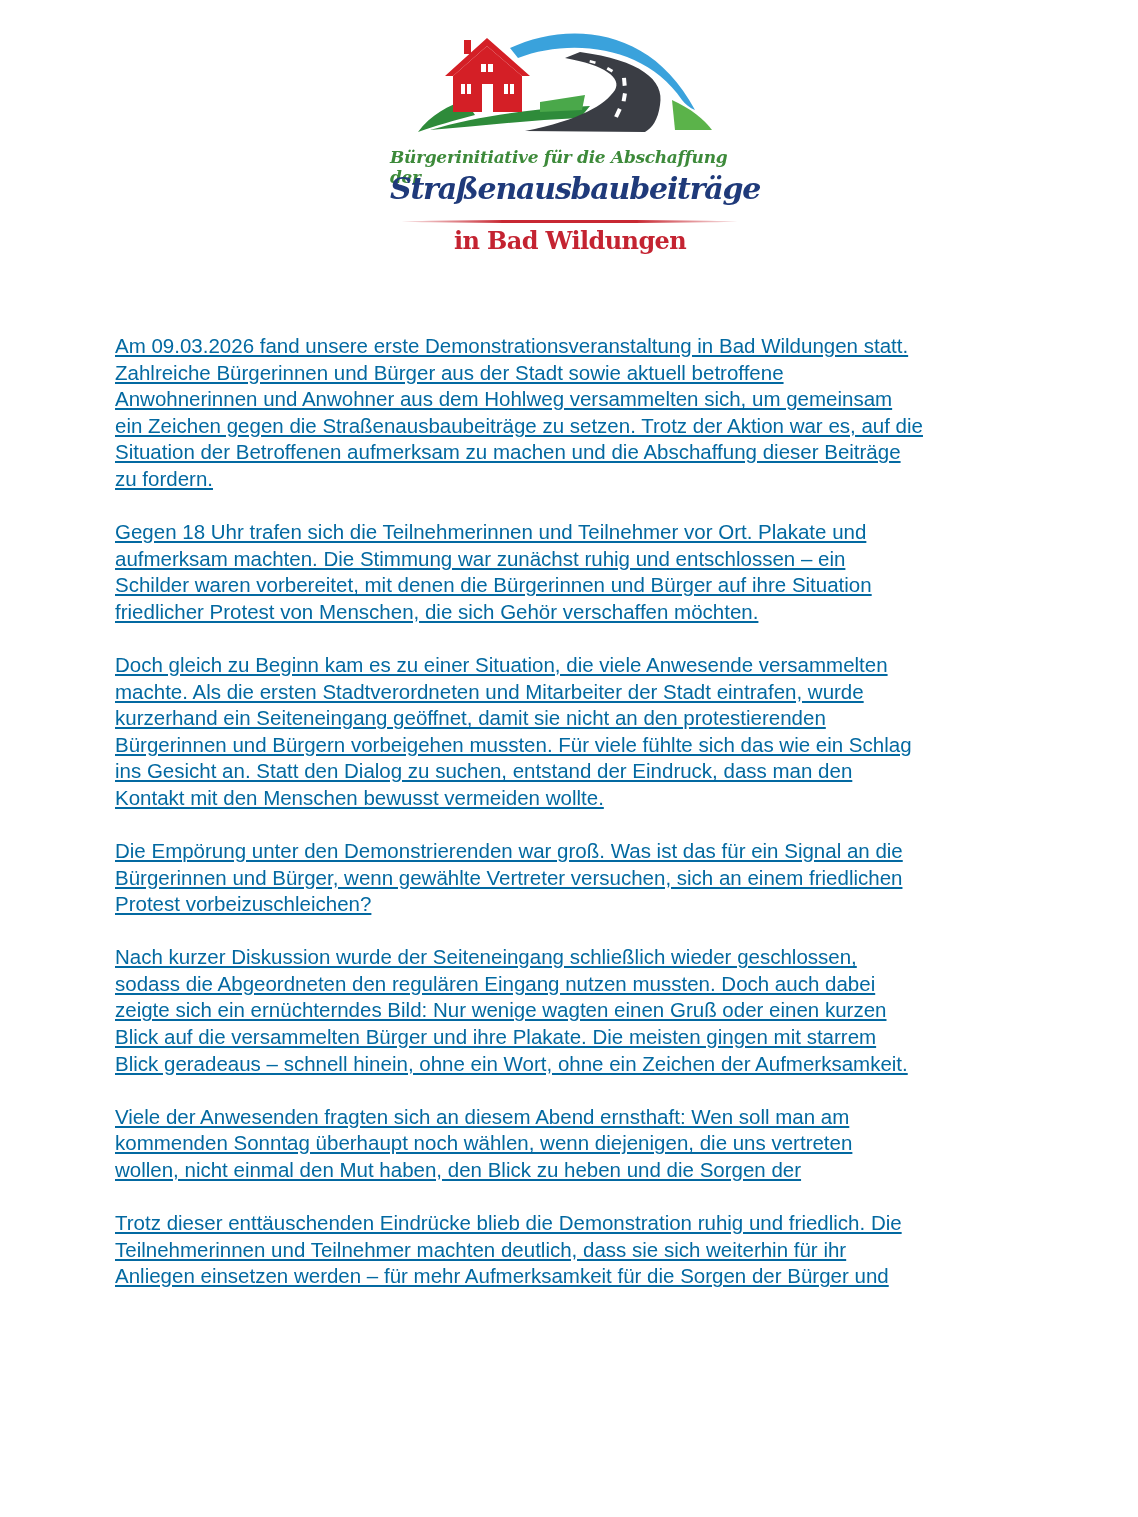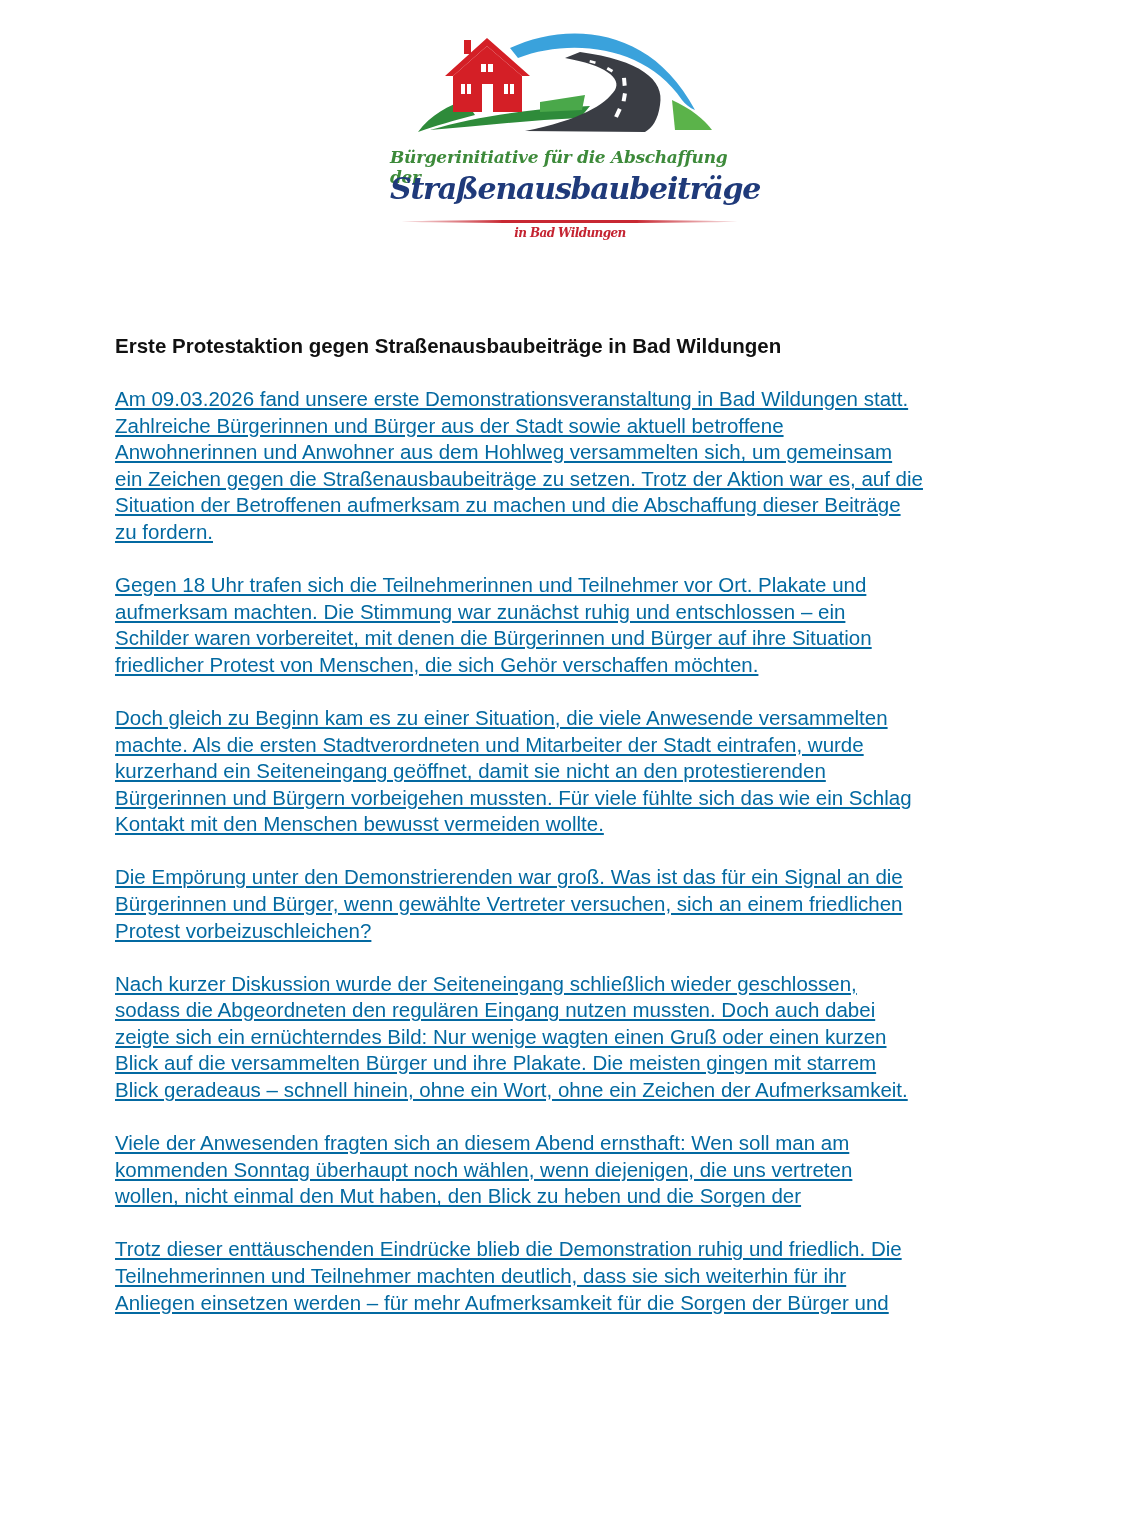--- a/index.html
+++ b/index.html
@@ -2,21 +2,21 @@
 <html><head>
 <meta charset="utf-8">
 <style>
   html, body { margin: 0; padding: 0; background: #ffffff; }
   body { width: 1138px; height: 1517px; position: relative; overflow: hidden; font-family: "Liberation Sans", sans-serif; color: #111; }
   .logo { position: absolute; left: 390px; top: 20px; width: 360px; height: 240px; }
   .logo svg { position: absolute; left: 0; top: 0; }
   .logo-line1 { position: absolute; left: 0; width: 360px; top: 127px; text-align: left; font-family: "DejaVu Serif", serif; font-style: italic; color: #3d8a3a; font-size: 17px; font-weight: bold; letter-spacing: -0.3px; }
   .logo-line2 { position: absolute; left: 0; width: 360px; top: 151px; text-align: center; font-family: "DejaVu Serif", serif; font-style: italic; color: #1f3a7a; font-size: 30px; font-weight: bold; letter-spacing: -1.2px; }
   .logo-underline { position: absolute; left: 12px; top: 200px; width: 335px; height: 3px; background: linear-gradient(90deg, rgba(200,40,50,0.1), #c82832 30%, #c82832 70%, rgba(200,40,50,0.1)); border-radius: 50%; }
-  .logo-line3 { position: absolute; left: 0; width: 360px; top: 206px; text-align: center; font-family: "DejaVu Serif", serif; font-style: italic; color: #c42331; font-size: 12px; font-weight: bold; letter-spacing: -0.6px; }
+  .logo-line3 { position: absolute; left: 0; width: 360px; top: 206px; text-align: center; font-family: "DejaVu Serif", serif; color: #c42331; font-size: 24px; font-weight: bold; letter-spacing: -0.6px; }
   .content { position: absolute; left: 115px; top: 333px; width: 920px; }
   h1 { margin: 0 0 27px 0; font-size: 20.5px; font-weight: bold; line-height: 26px; color: #111; }
   p { margin: 0 0 26.5px 0; font-size: 20.5px; line-height: 26.6px; color: #0369a1; text-decoration: underline; }
   .ln { display: block; white-space: nowrap; }
 </style>
 </head>
 <body>
 
 <div class="logo">
   <svg width="360" height="125" viewBox="0 0 360 125">
@@ -53,41 +53,41 @@
       <rect x="92" y="64" width="11" height="28" fill="#fff"></rect>
     </g>
   </svg>
   <div class="logo-line1">Bürgerinitiative für die Abschaffung der</div>
   <div class="logo-line2">Straßenausbaubeiträge</div>
   <div class="logo-underline"></div>
   <div class="logo-line3">in Bad Wildungen</div>
 </div>
 
 <div class="content">
-  <h1>Erste Protestaktion gegen Straßenausbaubeiträge in Bad Wildungen</h1>
   <div id="paras">
       <p>
         <span class="ln">Am 09.03.2026 fand unsere erste Demonstrationsveranstaltung in Bad Wildungen statt.</span>
         <span class="ln">Zahlreiche Bürgerinnen und Bürger aus der Stadt sowie aktuell betroffene</span>
         <span class="ln">Anwohnerinnen und Anwohner aus dem Hohlweg versammelten sich, um gemeinsam</span>
         <span class="ln">ein Zeichen gegen die Straßenausbaubeiträge zu setzen. Trotz der Aktion war es, auf die</span>
         <span class="ln">Situation der Betroffenen aufmerksam zu machen und die Abschaffung dieser Beiträge</span>
         <span class="ln">zu fordern.</span>
       </p>
       <p>
         <span class="ln">Gegen 18 Uhr trafen sich die Teilnehmerinnen und Teilnehmer vor Ort. Plakate und</span>
         <span class="ln">aufmerksam machten. Die Stimmung war zunächst ruhig und entschlossen – ein</span>
         <span class="ln">Schilder waren vorbereitet, mit denen die Bürgerinnen und Bürger auf ihre Situation</span>
         <span class="ln">friedlicher Protest von Menschen, die sich Gehör verschaffen möchten.</span>
       </p>
       <p>
         <span class="ln">Doch gleich zu Beginn kam es zu einer Situation, die viele Anwesende versammelten</span>
         <span class="ln">machte. Als die ersten Stadtverordneten und Mitarbeiter der Stadt eintrafen, wurde</span>
         <span class="ln">kurzerhand ein Seiteneingang geöffnet, damit sie nicht an den protestierenden</span>
         <span class="ln">Bürgerinnen und Bürgern vorbeigehen mussten. Für viele fühlte sich das wie ein Schlag</span>
+        <span class="ln">ins Gesicht an. Statt den Dialog zu suchen, entstand der Eindruck, dass man den</span>
         <span class="ln">Kontakt mit den Menschen bewusst vermeiden wollte.</span>
       </p>
       <p>
         <span class="ln">Die Empörung unter den Demonstrierenden war groß. Was ist das für ein Signal an die</span>
         <span class="ln">Bürgerinnen und Bürger, wenn gewählte Vertreter versuchen, sich an einem friedlichen</span>
         <span class="ln">Protest vorbeizuschleichen?</span>
       </p>
       <p>
         <span class="ln">Nach kurzer Diskussion wurde der Seiteneingang schließlich wieder geschlossen,</span>
         <span class="ln">sodass die Abgeordneten den regulären Eingang nutzen mussten. Doch auch dabei</span>

